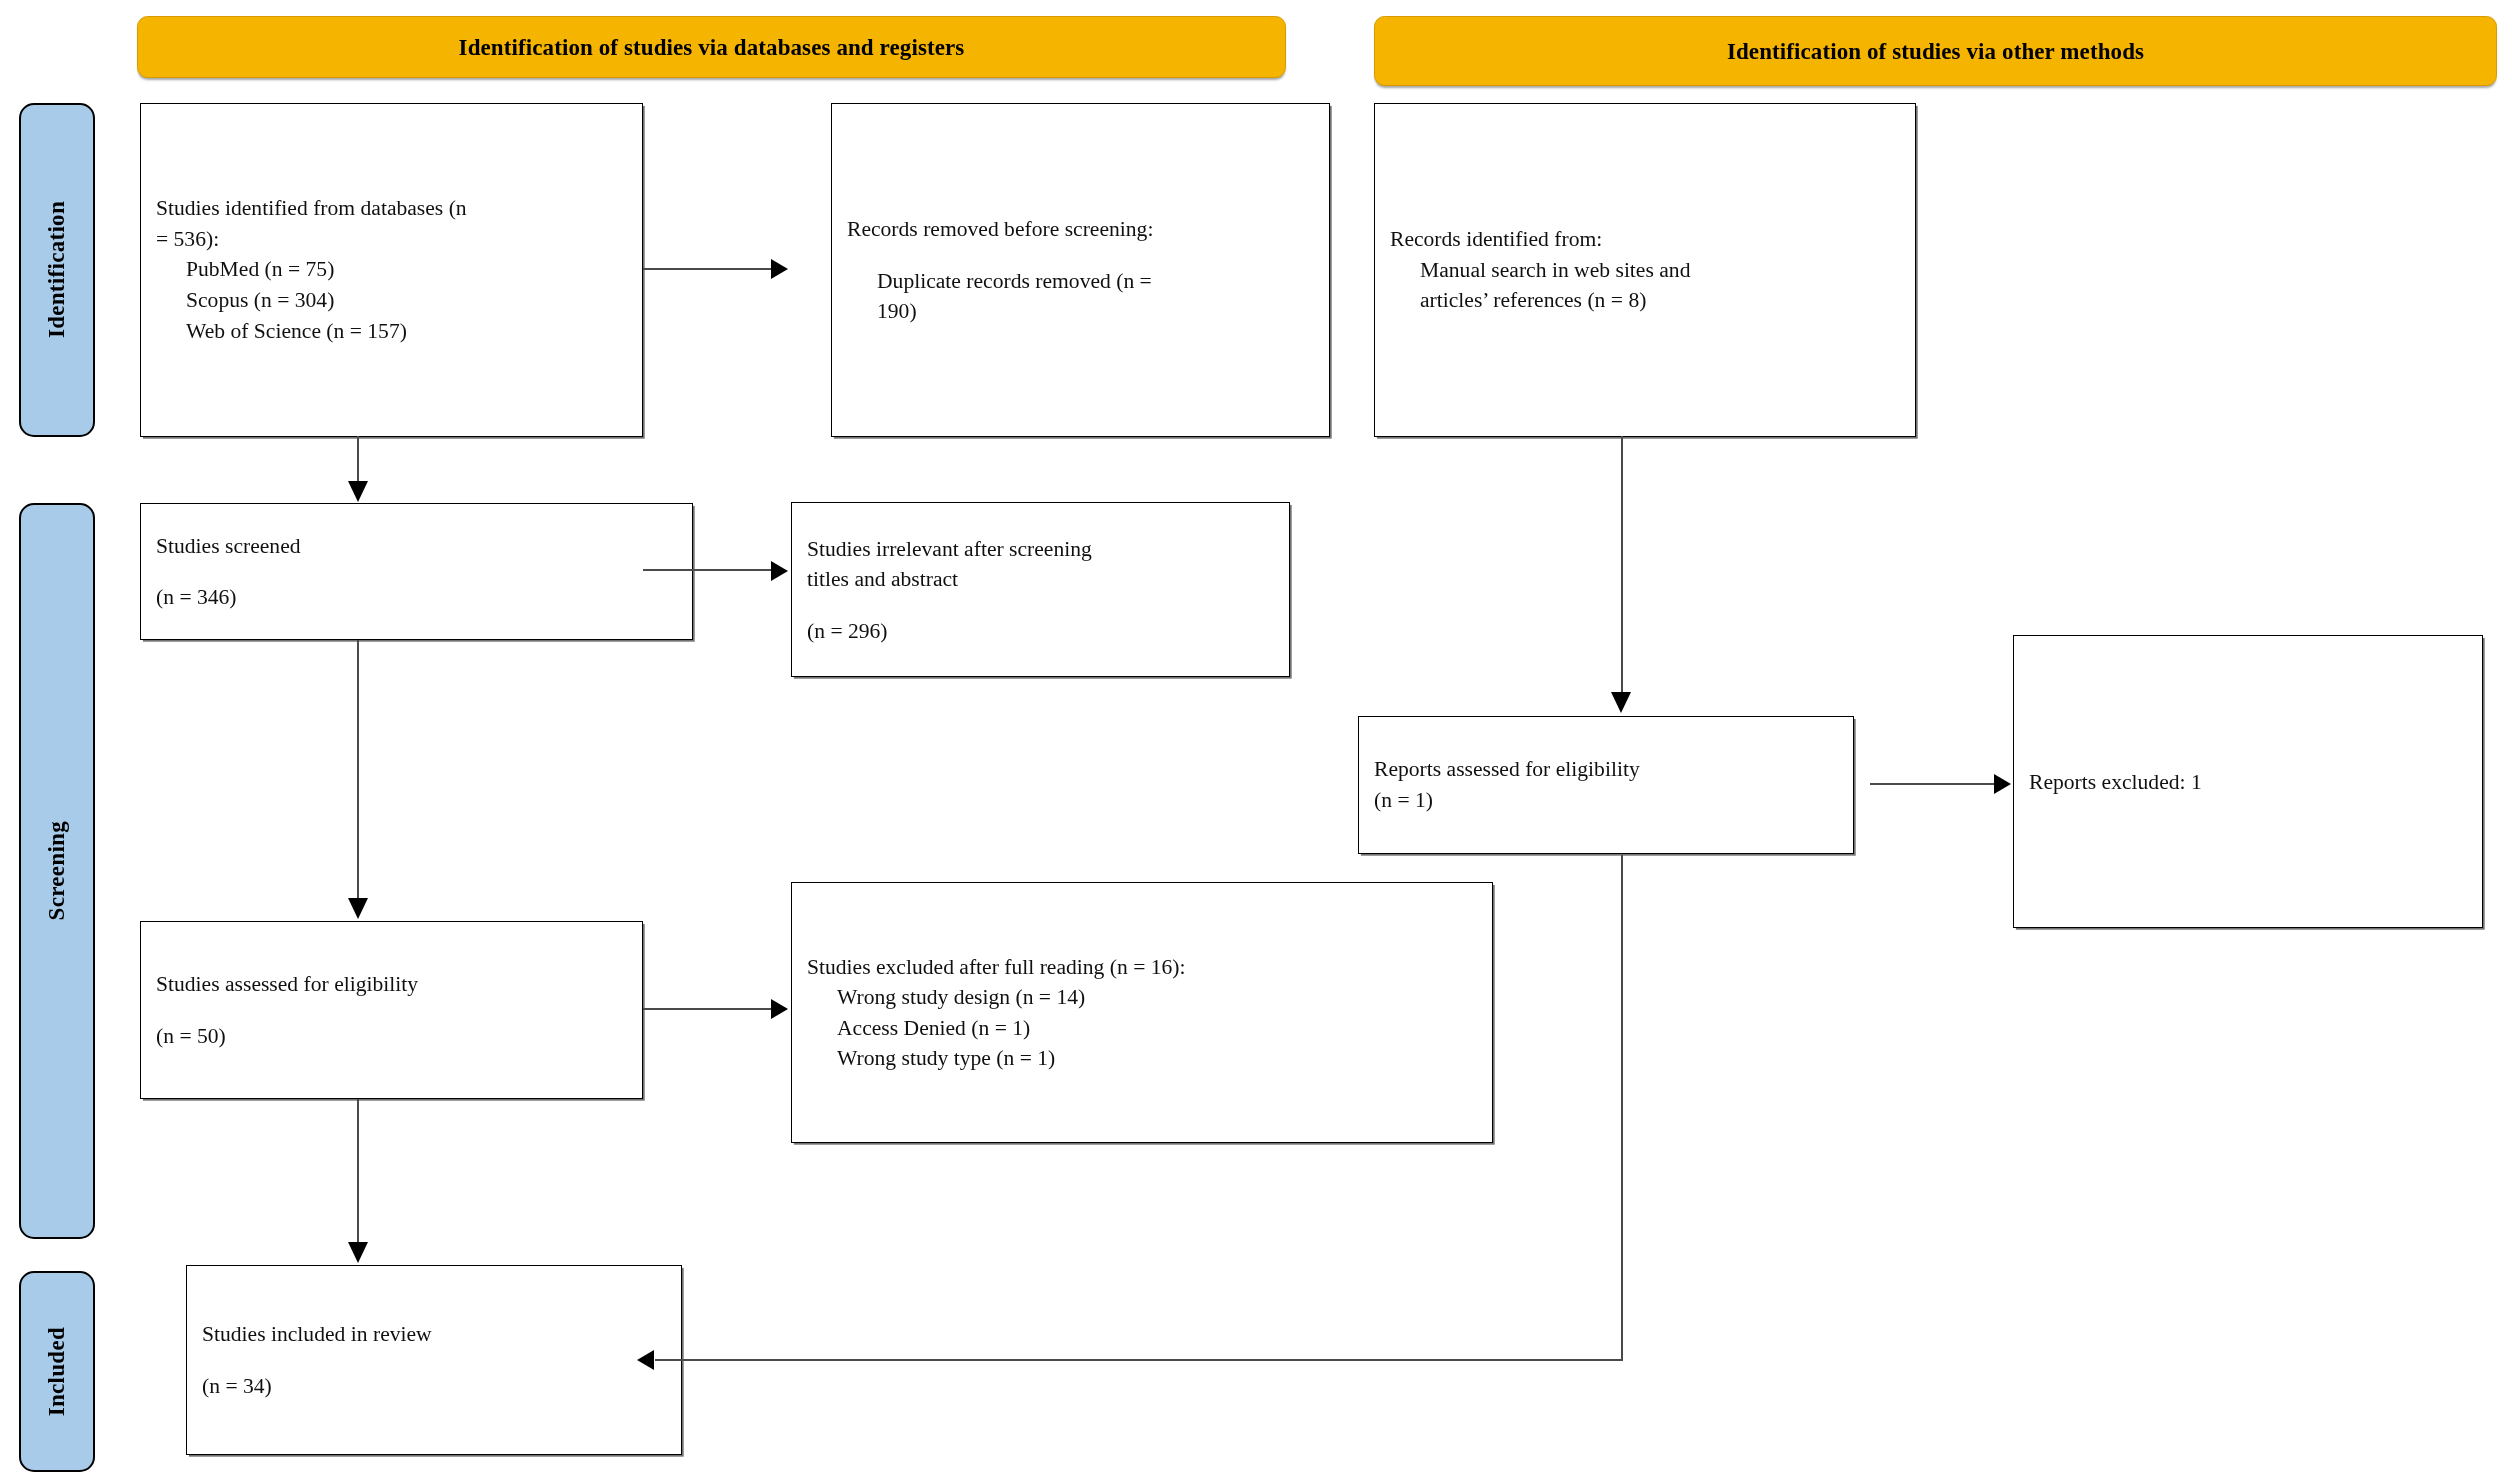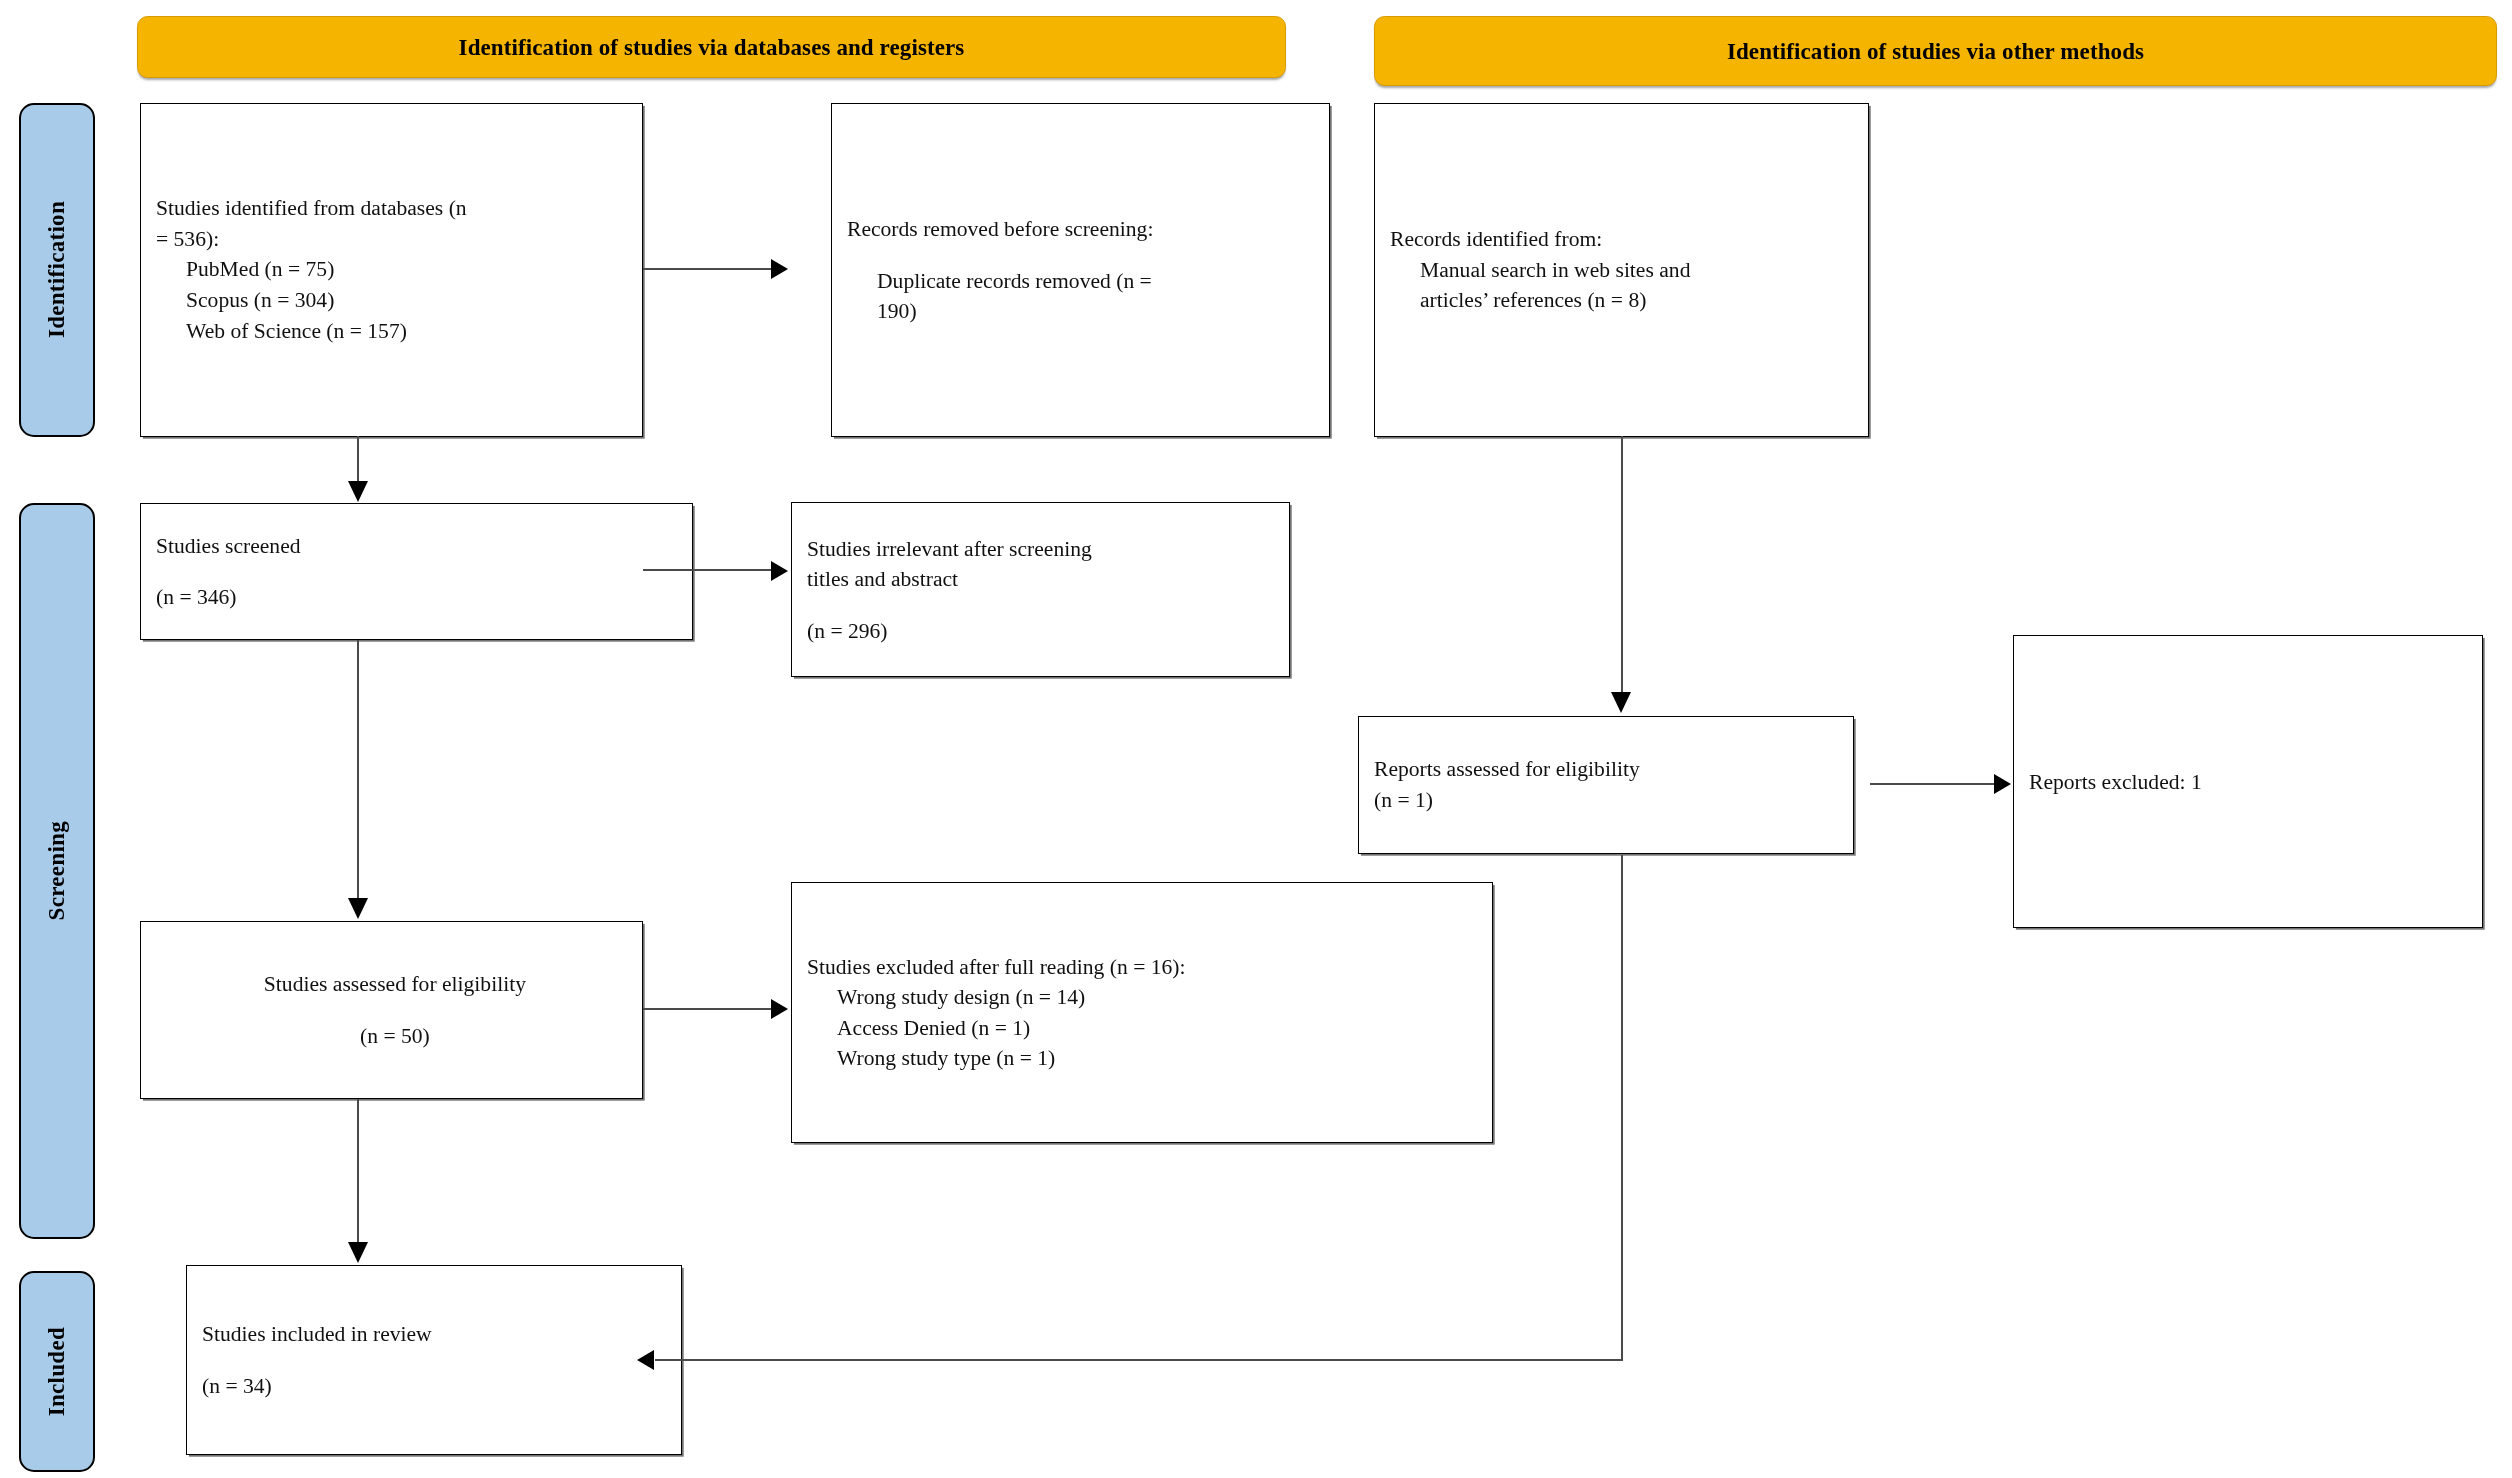--- a/index.html
+++ b/index.html
@@ -151,21 +151,21 @@
 
   <div class="node" style="left:791px; top:103px; width:499px; height:334px;margin-left:40px;">
     <div class="node-body mid">
       <span class="line">Records removed before screening:</span>
       <span class="blank"></span>
       <span class="line indent">Duplicate records removed (n =</span>
       <span class="line indent">190)</span>
     </div>
   </div>
 
-  <div class="node" style="left:1374px; top:103px; width:495px; height:334px;">
+  <div class="node" style="left:1374px; top:103px; width:542px; height:334px;">
     <div class="node-body mid">
       <span class="line">Records identified from:</span>
       <span class="line indent">Manual search in web sites and</span>
       <span class="line indent">articles’ references (n = 8)</span>
     </div>
   </div>
 
   <div class="node" style="left:140px; top:503px; width:553px; height:137px;">
     <div class="node-body mid">
       <span class="line">Studies screened</span>
@@ -189,21 +189,21 @@
       <span class="line">(n = 1)</span>
     </div>
   </div>
 
   <div class="node" style="left:2013px; top:635px; width:470px; height:293px;">
     <div class="node-body mid">
       <span class="line">Reports excluded: 1</span>
     </div>
   </div>
 
-  <div class="node" style="left:140px; top:921px; width:503px; height:178px;text-align:center;">
+  <div class="node" style="left:140px; top:921px; width:503px; height:178px;">
     <div class="node-body mid">
       <span class="line">Studies assessed for eligibility</span>
       <span class="blank"></span>
       <span class="line">(n = 50)</span>
     </div>
   </div>
 
   <div class="node" style="left:791px; top:882px; width:702px; height:261px;">
     <div class="node-body mid">
       <span class="line">Studies excluded after full reading (n = 16):</span>

